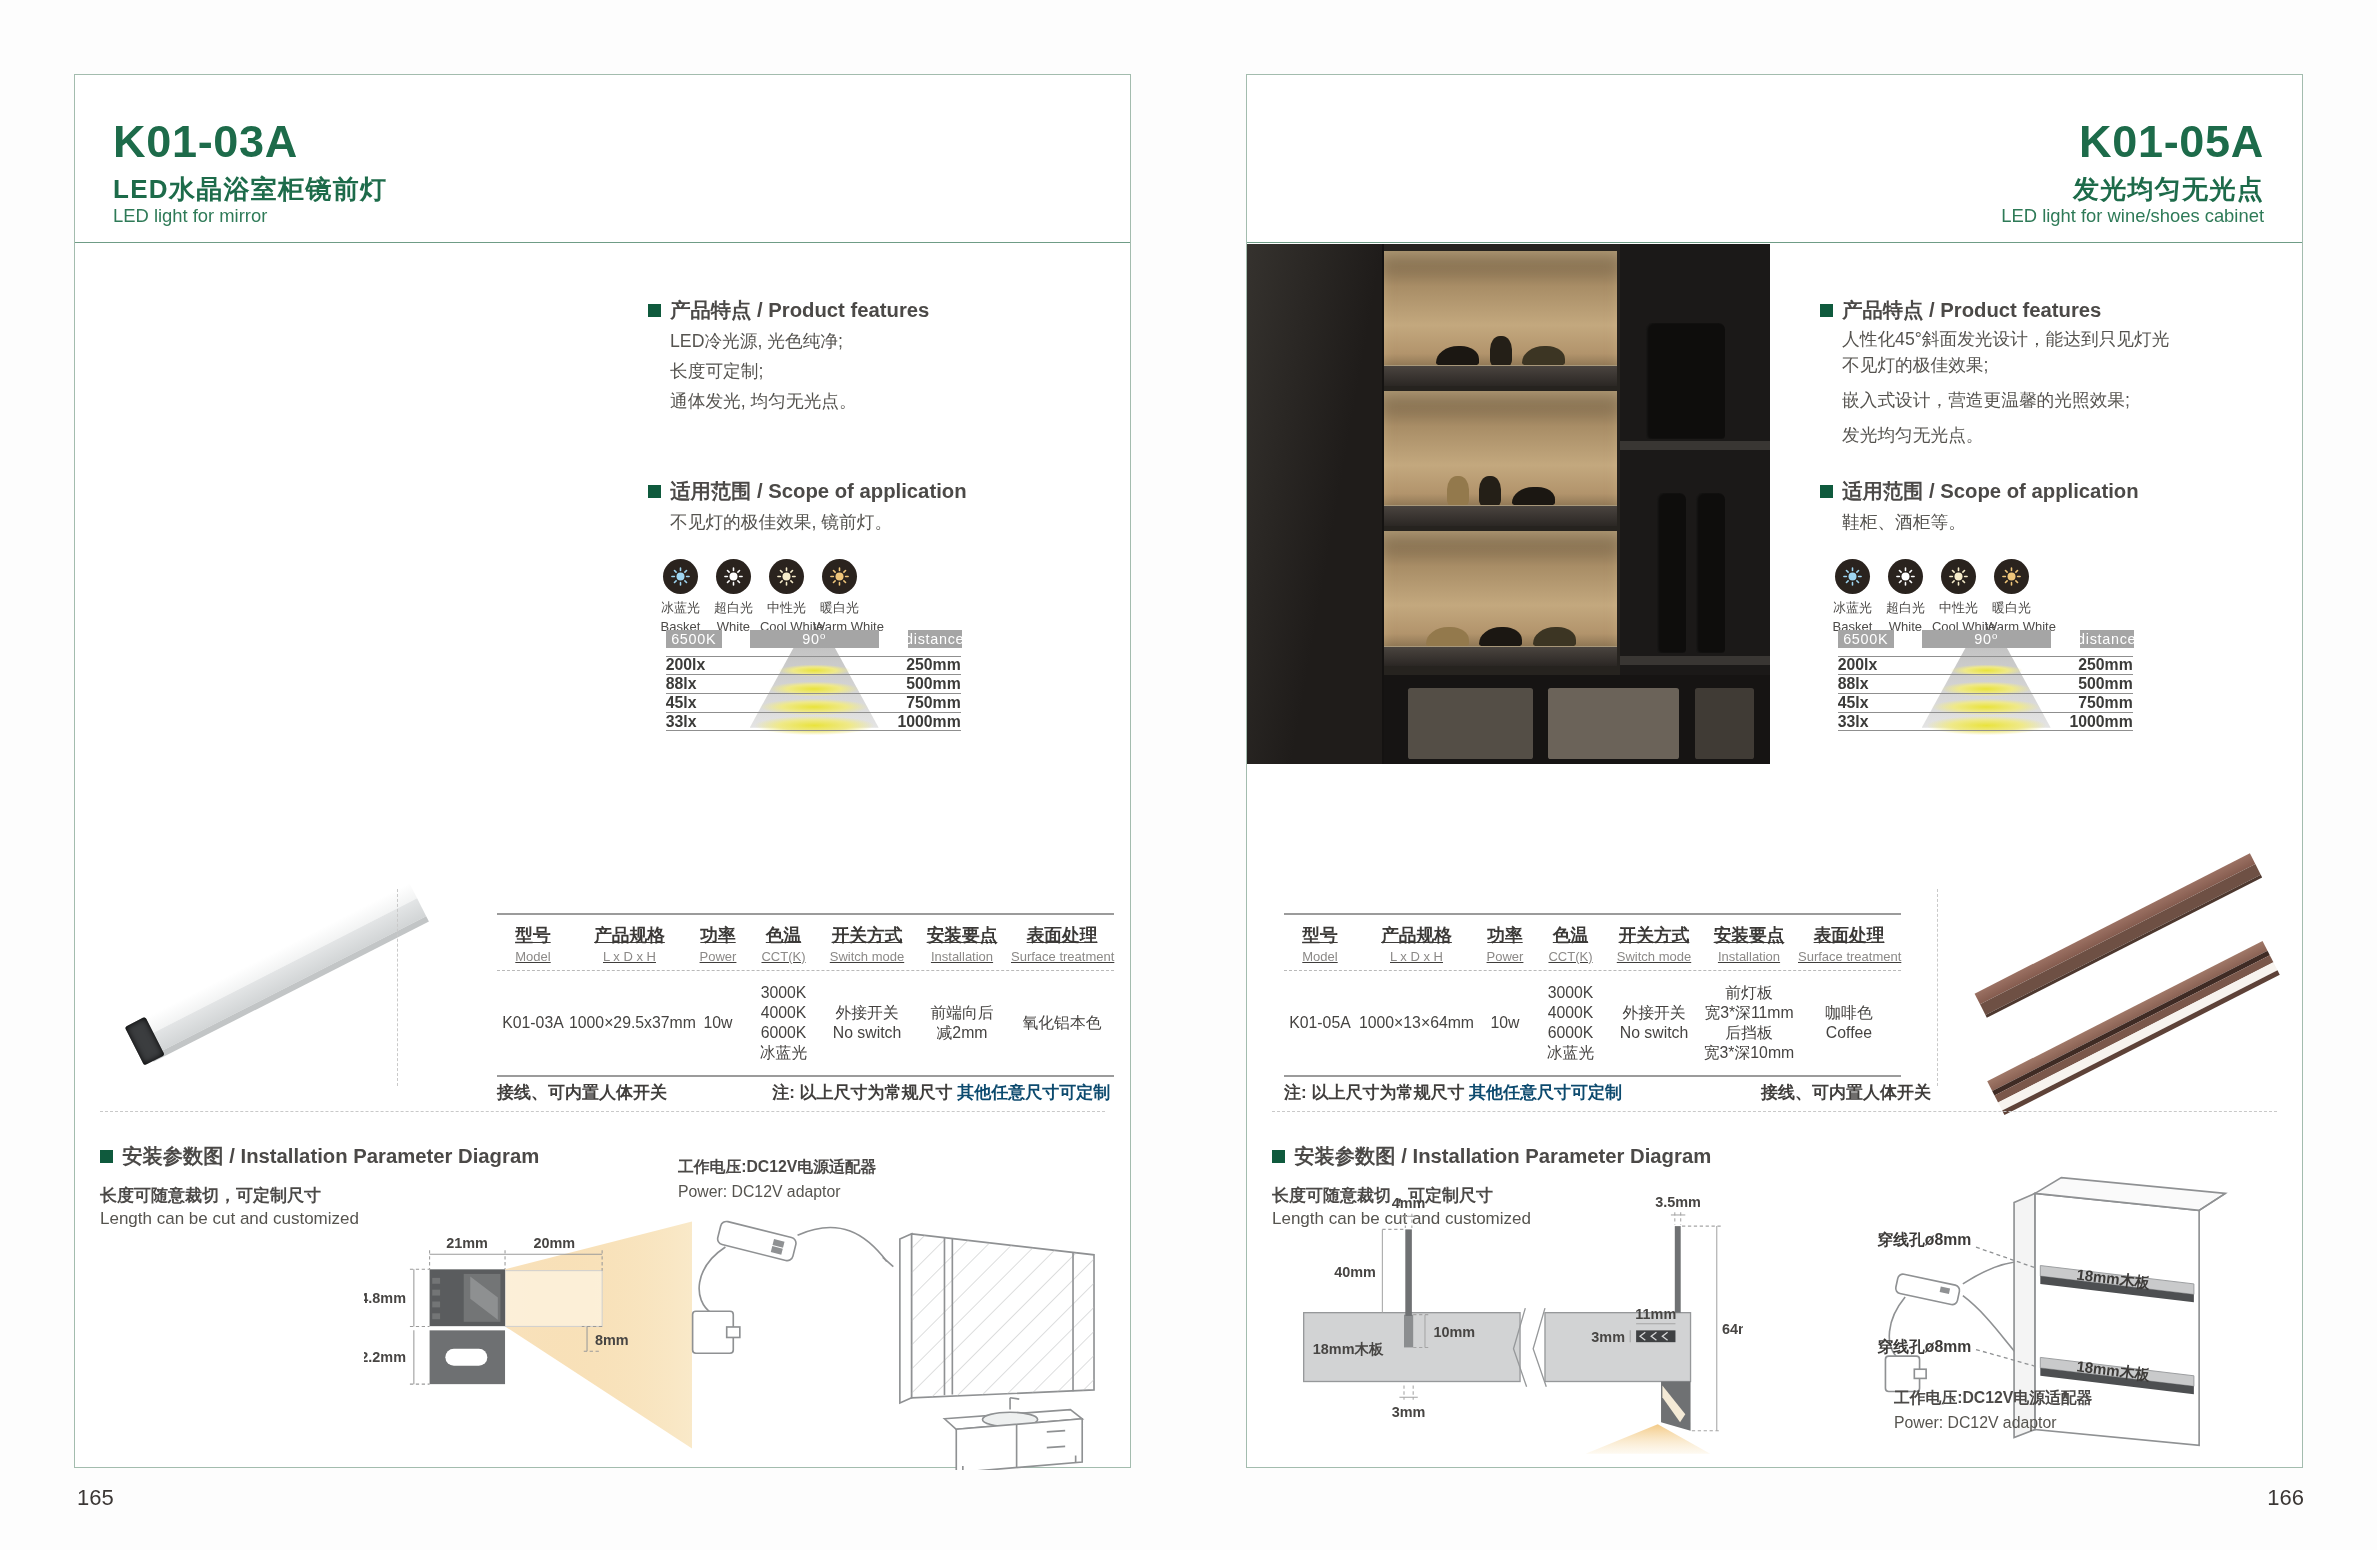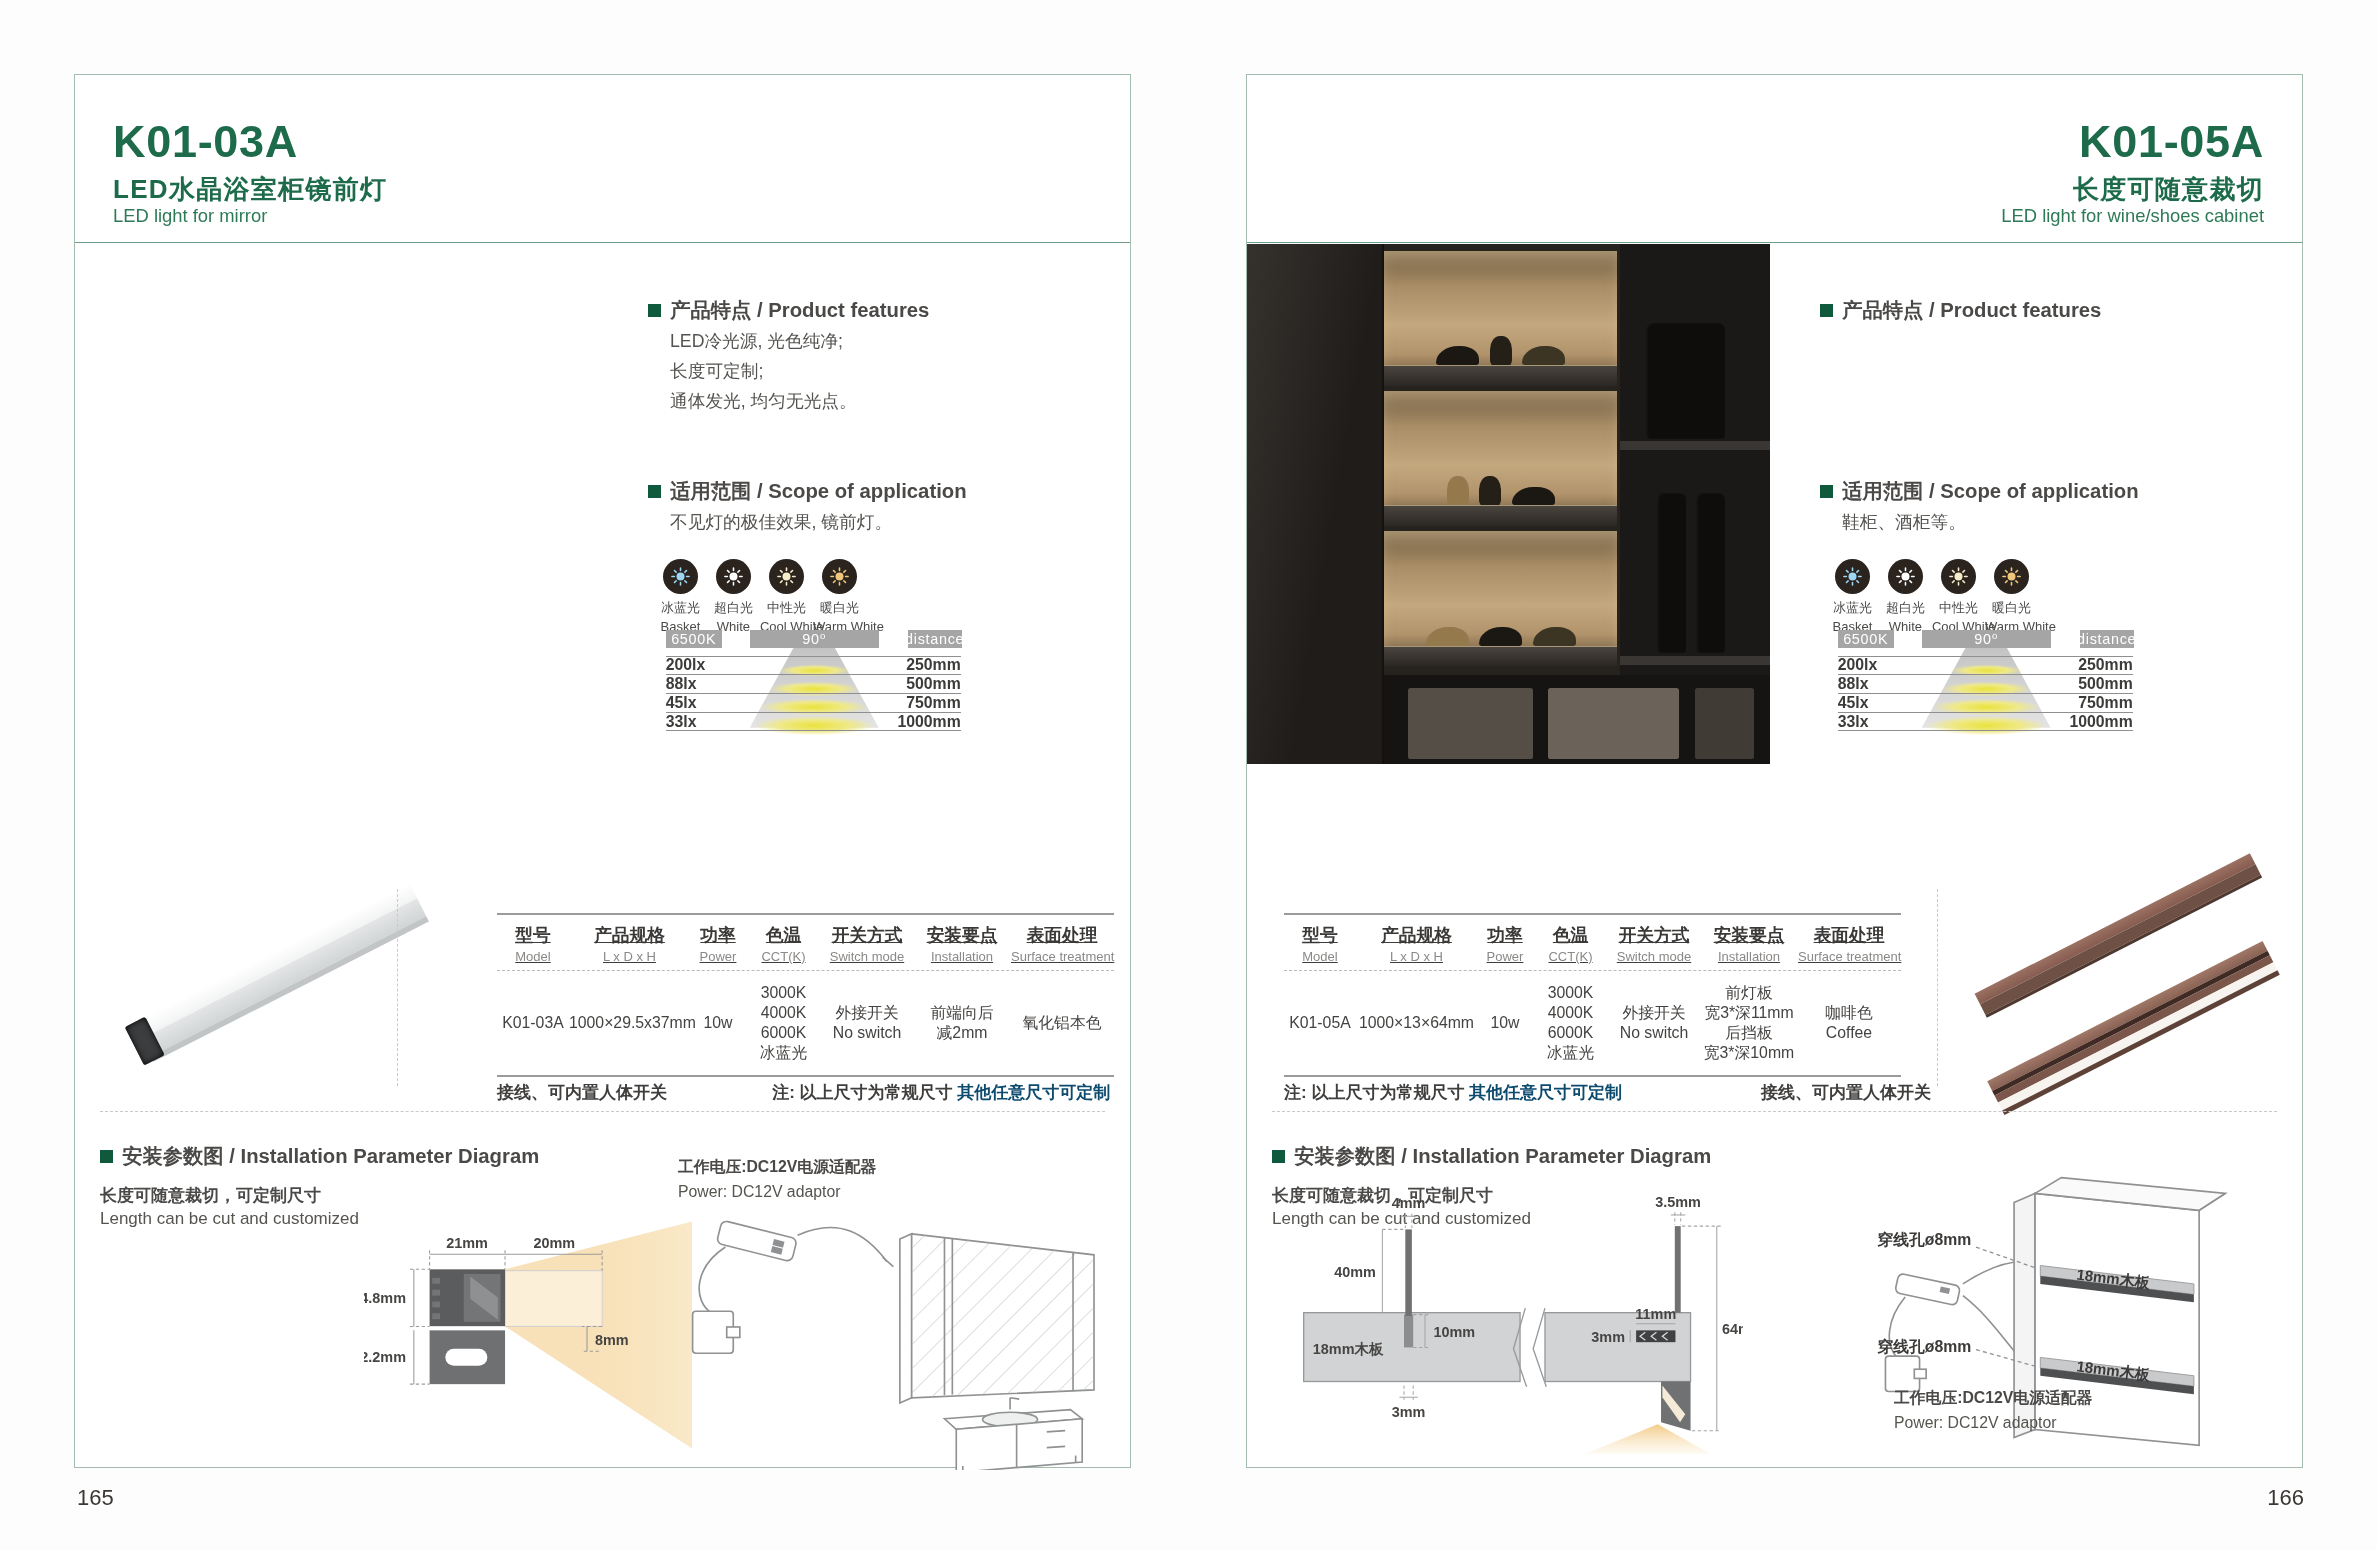--- a/index.html
+++ b/index.html
@@ -486,21 +486,21 @@
       <line x1="448" y1="414" x2="448" y2="404"></line>
         <line x1="620" y1="398" x2="620" y2="388"></line>
     </g>
   </svg>
 </div>
 <div class="page-no page-no-left">165</div>
 
 <div class="page page-right">
   <div class="hdr">
     <div class="hdr-model">K01-05A</div>
-    <div class="hdr-cn">长度可随意裁切</div>
+    <div class="hdr-cn">发光均匀无光点</div>
     <div class="hdr-en">LED light for wine/shoes cabinet</div>
     <div class="hdr-rule"></div>
   </div>
 
   <div class="photo">
     <div class="ps-bg"></div>
     <div class="ps-left"></div>
     <div class="ps-bay">
       <div class="ps-cell">
         <div class="ps-shoes">
@@ -538,20 +538,28 @@
       <div class="ps-box ps-box1"></div>
       <div class="ps-box ps-box2"></div>
       <div class="ps-box ps-box3"></div>
     </div>
   </div>
 
   <div class="col-right">
     <div class="sec-h sec-feat">
       <span class="bullet"></span>
       <span>产品特点 / Product features</span>
+    </div>
+    <div class="features">
+      <p class="feat">人性化45°斜面发光设计，能达到只见灯光
+不见灯的极佳效果;</p>
+
+      <p class="feat">嵌入式设计，营造更温馨的光照效果;</p>
+
+      <p class="feat">发光均匀无光点。</p>
     </div>
     <div class="sec-h sec-scope">
       <span class="bullet"></span>
       <span>适用范围 / Scope of application</span>
     </div>
     <div class="scope-text">鞋柜、酒柜等。</div>
 
     <div class="modes">
       <div class="mode">
         <span class="mode-circle" style="color: rgb(159, 214, 242);">

